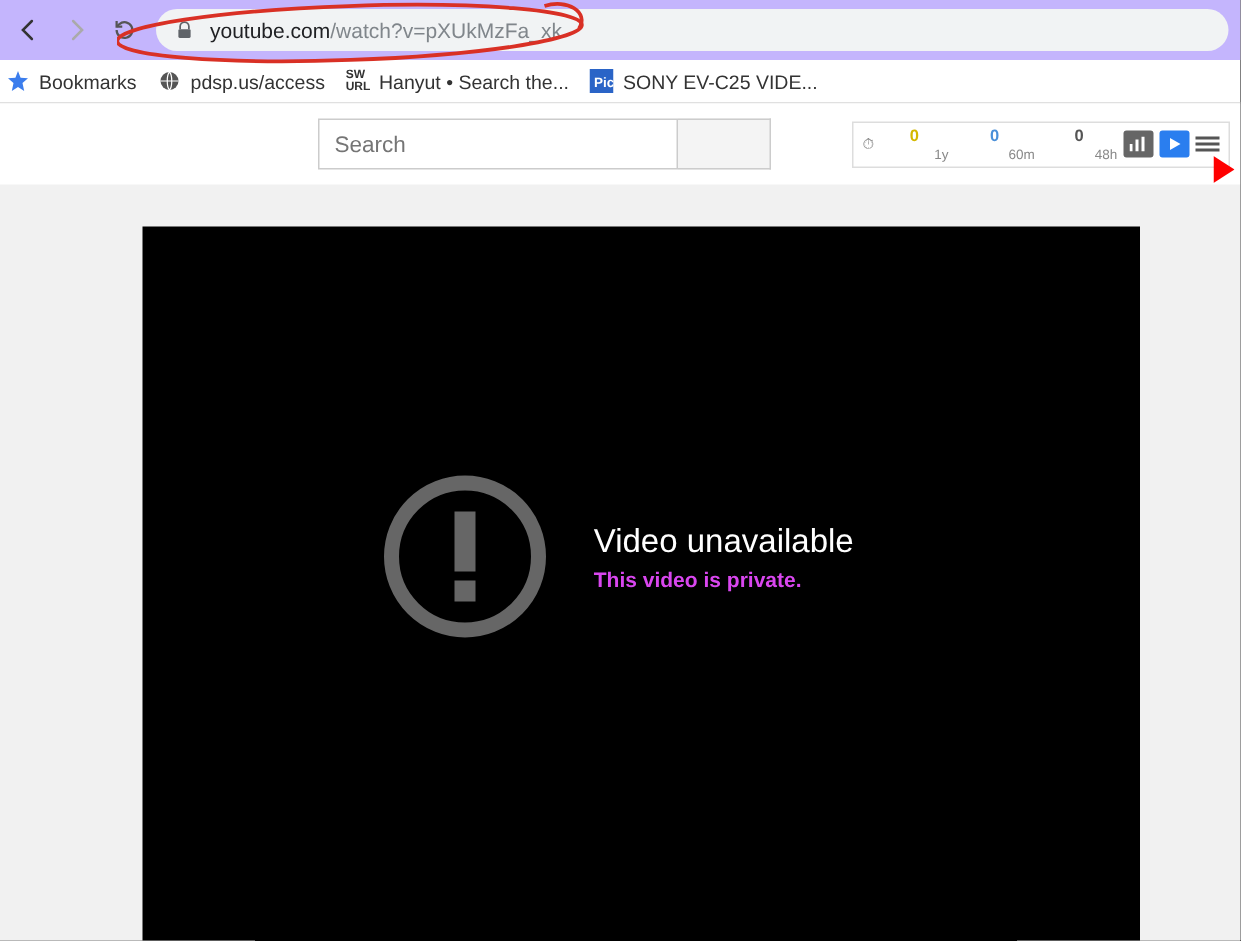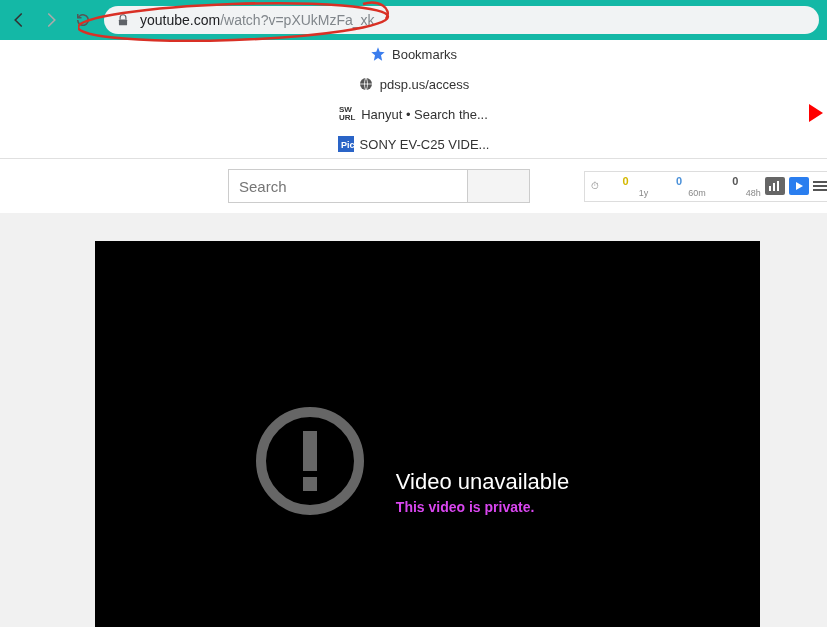--- a/index.html
+++ b/index.html
@@ -1,55 +1,55 @@
 <!DOCTYPE html>
 <html><head>
 <meta charset="utf-8">
 <style>
   * { box-sizing: border-box; margin: 0; padding: 0; }
   body { font-family: Arial, sans-serif; font-size: 13px; background: #fff; width: 827px; height: 627px; overflow: hidden; }
   
-  .browser-toolbar { display: flex; align-items: center; padding: 6px 8px; gap: 10px; background: #14b8a6; }
+  .browser-toolbar { display: flex; align-items: center; padding: 6px 8px; gap: 10px; background: #c4b5fd; }
   .nav-btn { width: 22px; height: 22px; display: flex; align-items: center; justify-content: center; color: #333; }
   .nav-btn.disabled { color: #999; }
   .url-bar { flex: 1; display: flex; align-items: center; background: #f1f3f4; border-radius: 18px; padding: 6px 12px; gap: 10px; color: #555; font-size: 14px; }
   .url-domain { color: #202124; }
   .url-path { color: #80868b; }
   
   .annotation { position: absolute; top: -6px; left: 78px; width: 330px; height: 50px; pointer-events: none; z-index: 10; }
   
-  .bookmarks-bar { display: flex; align-items: center; padding: 6px 4px; gap: 14px; font-size: 13px; color: #333; border-bottom: 1px solid #e0e0e0; flex-wrap: nowrap; overflow: hidden; flex-direction: column; }
+  .bookmarks-bar { display: flex; align-items: center; padding: 6px 4px; gap: 14px; font-size: 13px; color: #333; border-bottom: 1px solid #e0e0e0; flex-wrap: nowrap; overflow: hidden; }
   .bm-item { display: flex; align-items: center; gap: 6px; white-space: nowrap; }
   .bm-icon { width: 16px; height: 16px; display: flex; align-items: center; justify-content: center; flex-shrink: 0; }
   
   .site-header { display: flex; align-items: center; padding: 10px 14px; gap: 14px; background: #fff; }
   .menu-btn { width: 28px; height: 22px; display: flex; flex-direction: column; justify-content: space-between; padding: 3px 2px; }
   .menu-btn span { height: 2px; background: #555; }
   
   .search-wrap { margin-left: 180px; display: flex; }
-  .search-input { width: 240px; height: 34px; border: 1px solid #ccc; padding: 0 10px; font-size: 15px; color: #15803d; outline: none; margin-left: 16px; }
+  .search-input { width: 240px; height: 34px; border: 1px solid #ccc; padding: 0 10px; font-size: 15px; color: #15803d; outline: none; }
   .search-btn { width: 62px; height: 34px; background: #f4f4f4; border: 1px solid #ccc; border-left: none; }
   
   .stats-box { margin-left: 40px; display: flex; align-items: center; gap: 4px; border: 1px solid #ddd; padding: 3px 6px; font-size: 10px; }
   .stat-col { display: flex; flex-direction: column; align-items: center; gap: 1px; min-width: 22px; }
   .stat-top { color: #999; font-weight: bold; font-size: 11px; }
   .stat-top.y { color: #d4b800; }
   .stat-top.b { color: #4a90d9; }
   .stat-top.g { color: #555; }
   .stat-bot { color: #888; font-size: 9px; margin-left: 36px; }
   .stat-icon { width: 20px; height: 18px; background: #666; border-radius: 2px; display:flex; align-items:center; justify-content:center; }
   .stat-play { width: 20px; height: 18px; background: #2a7eef; border-radius: 2px; display:flex; align-items:center; justify-content:center; }
   .stat-lines { width: 16px; display:flex; flex-direction:column; gap:2px; }
   .stat-lines span { height:2px; background:#555; }
   
   .yt-logo { position: absolute; right: 4px; top: 104px; width: 14px; height: 18px; }
   
   .content-area { background: #f1f1f1; padding: 28px 0 0 0; display: flex; justify-content: center; }
   .video-box { width: 665px; height: 500px; background: #000; display: flex; align-items: center; justify-content: center; color: #fff; margin-left: 28px; }
-  .video-inner { display: flex; align-items: flex-end; gap: 32px; margin-top: -60px; margin-left: -30px; }
+  .video-inner { display: flex; align-items: center; gap: 32px; margin-top: -60px; margin-left: -30px; }
   .excl-circle { width: 108px; height: 108px; border: 10px solid #666; border-radius: 50%; display: flex; flex-direction: column; align-items: center; justify-content: center; gap: 6px; }
   .excl-bar { width: 14px; height: 40px; background: #666; }
   .excl-dot { width: 14px; height: 14px; background: #666; }
   .video-text h2 { font-size: 22px; font-weight: normal; margin-bottom: 4px; }
   .video-text p { font-size: 14px; font-weight: bold; color: #d946ef; }
 </style>
 </head>
 <body>
 
 <div class="browser-toolbar">

